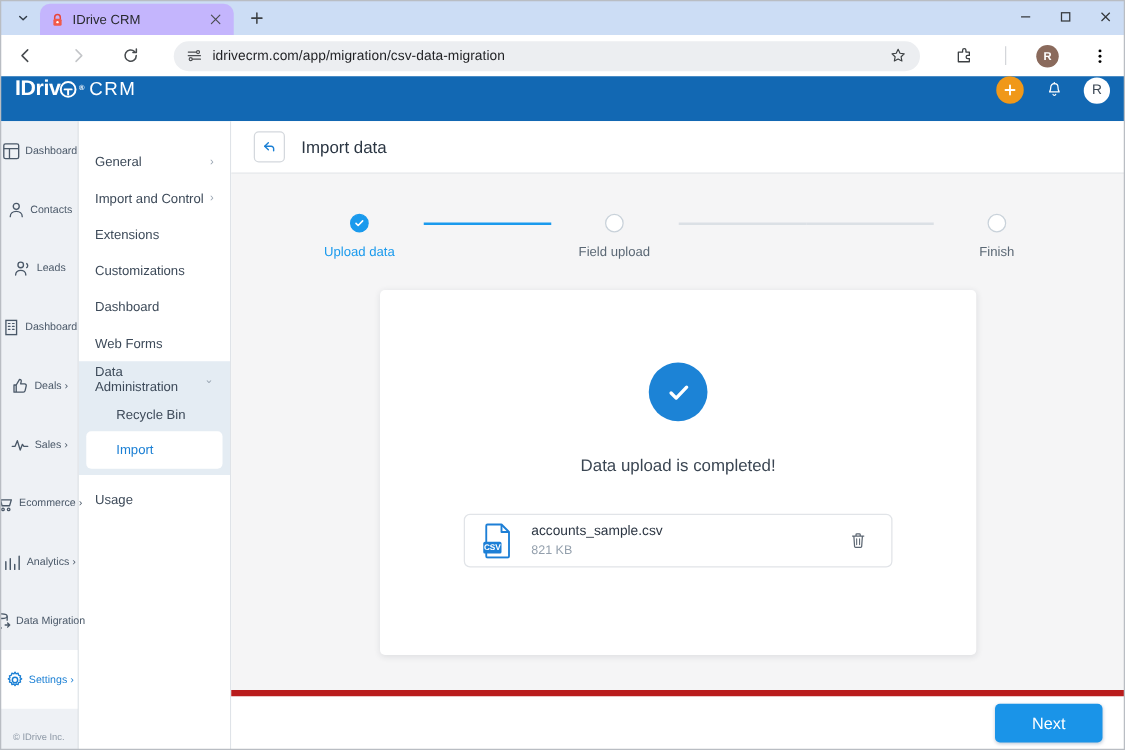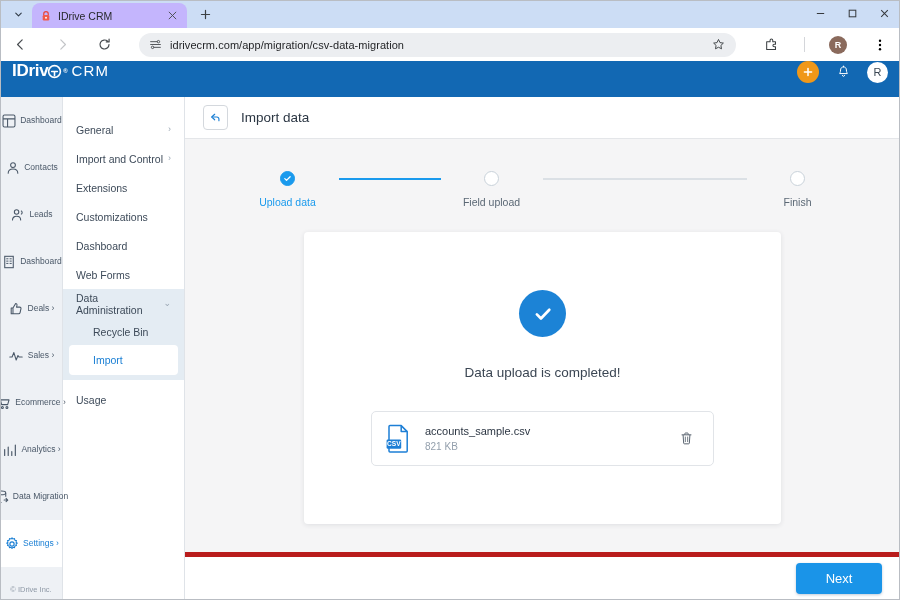--- a/index.html
+++ b/index.html
@@ -150,21 +150,21 @@
     box-shadow: 0 1px 5px rgba(40,50,65,0.11); padding: 58px 0 42px 0;
     display: flex; flex-direction: column; align-items: center; min-height: 292px;
   }
   .success-circle {
     width: 47px; height: 47px; border-radius: 50%; background: #1c83d6;
     display: flex; align-items: center; justify-content: center;
   }
   .success-msg { font-size: 13.5px; color: #3b4653; margin-top: 28px; }
   .file-row {
     width: 343px; margin-top: 31px; border: 1px solid #e1e4e8; border-radius: 5px;
-    height: 55px; display: flex; align-items: center; padding: 0 17px 0 14px; background: #fff;
+    height: 43px; display: flex; align-items: center; padding: 0 17px 0 14px; background: #fff;
   }
   .file-icon { width: 27px; height: 29px; flex: 0 0 27px; margin-right: 12px; display: flex; align-items: center; }
   .file-meta { display: flex; flex-direction: column; gap: 4px; }
   .file-name { font-size: 11px; color: #2c3643; }
   .file-size { font-size: 10px; color: #94a0ad; }
   .file-del { margin-left: auto; width: 20px; height: 20px; display: flex; align-items: center; justify-content: center; color: #5c6672; }
 
   
   .content-foot {
     height: 48px; flex: 0 0 48px; background: #ffffff; border-top: 5px solid #b91c1c;

